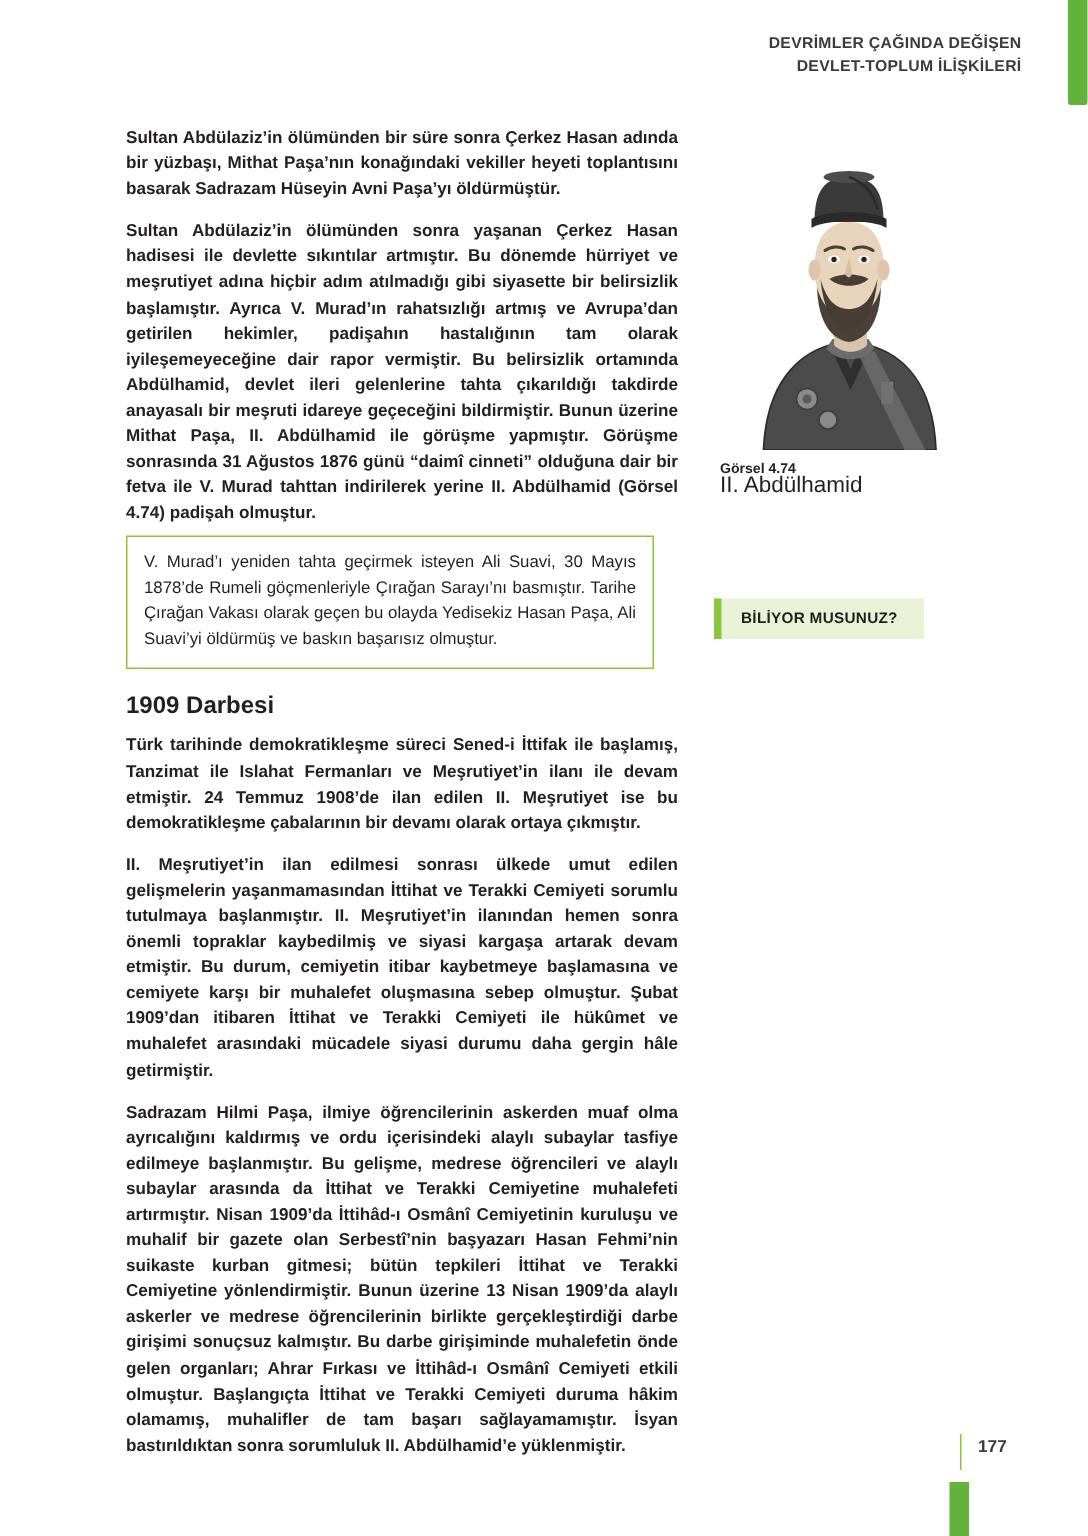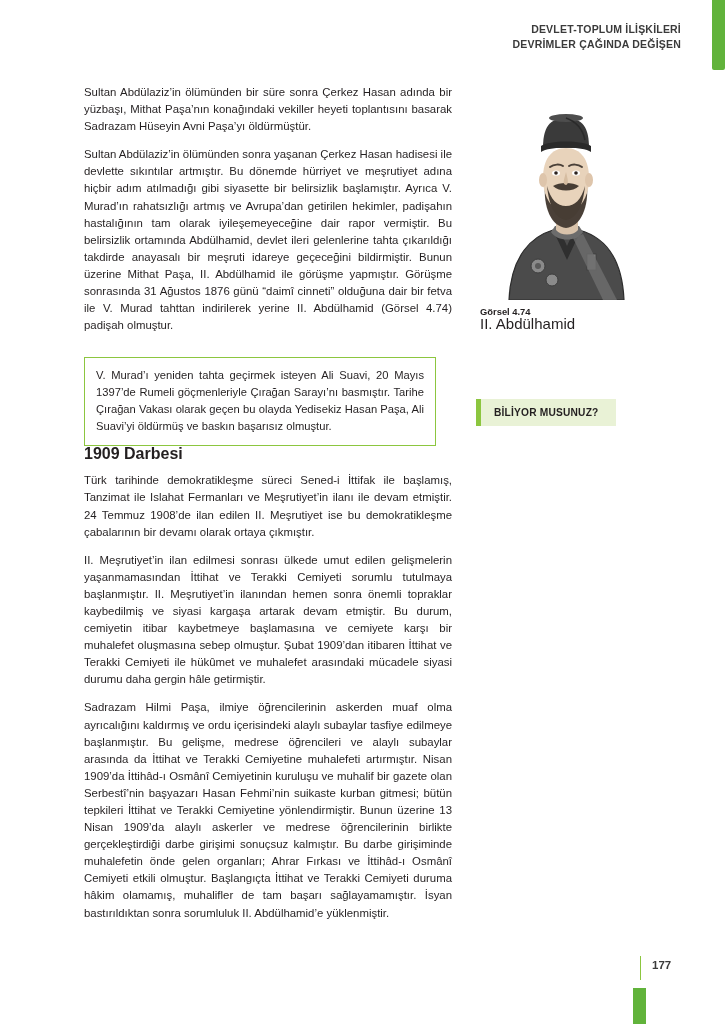--- a/index.html
+++ b/index.html
@@ -52,20 +52,21 @@
     left: 84px;
     top: 84px;
     width: 368px;
   }
   p.para {
     margin: 0 0 11px 0;
     font-size: 11.4px;
     line-height: 17.1px;
     text-align: justify;
     hyphens: auto;
+    font-weight: bold;
   }
   p.para:last-child { margin-bottom: 18px; }
 
   .section-title {
     font-size: 16px;
     font-weight: bold;
     margin: 18px 0 9px 0;
     color: #231f20;
   }
 
@@ -165,40 +166,40 @@
     height: 36px;
     background: #61b33b;
   }
 </style>
 </head>
 <body>
 
 <div class="page">
 
   <div class="header">
+    <div class="header-line">DEVRİMLER ÇAĞINDA DEĞİŞEN</div>
     <div class="header-line">DEVLET-TOPLUM İLİŞKİLERİ</div>
-    <div class="header-line">DEVRİMLER ÇAĞINDA DEĞİŞEN</div>
   </div>
   <div class="header-bar"></div>
 
   <div class="content">
     <p class="para">Sultan Abdülaziz’in ölümünden bir süre sonra Çerkez Hasan adında bir yüzbaşı, Mithat Paşa’nın konağındaki vekiller heyeti toplantısını basarak Sadrazam Hüseyin Avni Paşa’yı öldürmüştür.</p>
     <p class="para">Sultan Abdülaziz’in ölümünden sonra yaşanan Çerkez Hasan hadisesi ile devlette sıkıntılar artmıştır. Bu dönemde hürriyet ve meşrutiyet adına  hiçbir adım atılmadığı gibi siyasette bir belirsizlik başlamıştır. Ayrıca V. Murad’ın rahatsızlığı artmış ve Avrupa’dan getirilen hekimler, padişahın hastalığının tam olarak iyileşemeyeceğine dair rapor vermiştir.  Bu belirsizlik ortamında Abdülhamid, devlet ileri gelenlerine tahta çıkarıldığı takdirde anayasalı bir meşruti idareye geçeceğini bildirmiştir. Bunun üzerine Mithat Paşa, II. Abdülhamid ile görüşme yapmıştır. Görüşme sonrasında 31 Ağustos 1876 günü “daimî cinneti” olduğuna dair bir fetva ile V. Murad tahttan indirilerek yerine II. Abdülhamid (Görsel 4.74) padişah olmuştur.</p>
 
     <div style="height:82px"></div>
 
     <div class="section-title">1909 Darbesi</div>
 
     <p class="para">Türk tarihinde demokratikleşme süreci Sened-i İttifak ile başlamış, Tanzimat ile Islahat Fermanları ve Meşrutiyet’in ilanı ile devam etmiştir. 24 Temmuz 1908’de ilan edilen II. Meşrutiyet ise bu demokratikleşme çabalarının bir devamı olarak ortaya çıkmıştır.</p>
     <p class="para">II. Meşrutiyet’in ilan edilmesi sonrası ülkede umut edilen gelişmelerin yaşanmamasından İttihat ve Terakki Cemiyeti sorumlu tutulmaya başlanmıştır. II. Meşrutiyet’in ilanından hemen sonra önemli topraklar kaybedilmiş ve siyasi kargaşa artarak devam etmiştir. Bu durum, cemiyetin itibar kaybetmeye başlamasına ve cemiyete karşı bir muhalefet oluşmasına sebep olmuştur. Şubat 1909’dan itibaren İttihat ve Terakki Cemiyeti ile hükûmet ve muhalefet arasındaki mücadele siyasi durumu daha gergin hâle getirmiştir.</p>
     <p class="para">Sadrazam Hilmi Paşa, ilmiye öğrencilerinin askerden muaf olma ayrıcalığını kaldırmış ve ordu içerisindeki alaylı subaylar tasfiye edilmeye başlanmıştır. Bu gelişme, medrese öğrencileri ve alaylı subaylar arasında da İttihat ve Terakki Cemiyetine muhalefeti artırmıştır. Nisan 1909’da İttihâd-ı Osmânî Cemiyetinin kuruluşu ve muhalif bir gazete olan Serbestî’nin başyazarı Hasan Fehmi’nin suikaste kurban gitmesi; bütün tepkileri İttihat ve Terakki Cemiyetine yönlendirmiştir. Bunun üzerine 13 Nisan 1909’da alaylı askerler ve medrese öğrencilerinin birlikte gerçekleştirdiği darbe girişimi sonuçsuz kalmıştır. Bu darbe girişiminde muhalefetin önde gelen organları; Ahrar Fırkası ve İttihâd-ı Osmânî Cemiyeti etkili olmuştur. Başlangıçta İttihat ve Terakki Cemiyeti duruma hâkim olamamış, muhalifler de tam başarı sağlayamamıştır. İsyan bastırıldıktan sonra sorumluluk II. Abdülhamid’e yüklenmiştir.</p>
   </div>
 
   <div class="quote-box">
-    <p>V. Murad’ı yeniden tahta geçirmek isteyen Ali Suavi, 20 Mayıs 1397’de Rumeli göçmenleriyle Çırağan Sarayı’nı basmıştır. Tarihe Çırağan Vakası olarak geçen bu olayda Yedisekiz Hasan Paşa, Ali Suavi’yi öldürmüş ve baskın başarısız olmuştur.</p>
+    <p>V. Murad’ı yeniden tahta geçirmek isteyen Ali Suavi, 30 Mayıs 1878’de Rumeli göçmenleriyle Çırağan Sarayı’nı basmıştır. Tarihe Çırağan Vakası olarak geçen bu olayda Yedisekiz Hasan Paşa, Ali Suavi’yi öldürmüş ve baskın başarısız olmuştur.</p>
   </div>
 
   <div class="figure">
     <div class="portrait">
       <svg width="150" height="196" viewBox="0 0 150 196" xmlns="http://www.w3.org/2000/svg">
         <rect x="0" y="0" width="150" height="196" fill="#ffffff"></rect>
 
         <path d="M18 196 C20 150 42 132 62 126 L88 126 C110 132 131 150 133 196 Z" fill="#4b4b4b"></path>
         <path d="M18 196 C20 150 42 132 62 126 L88 126 C110 132 131 150 133 196 Z" fill="none" stroke="#2c2c2c" stroke-width="1.2"></path>
 

